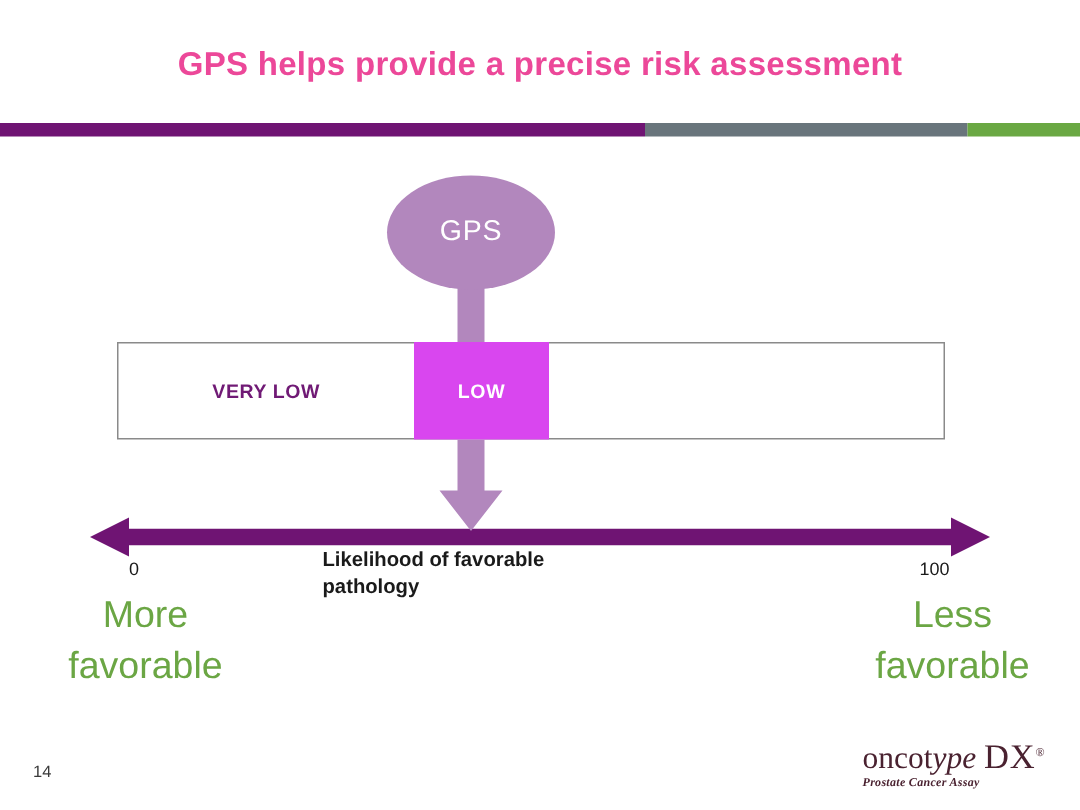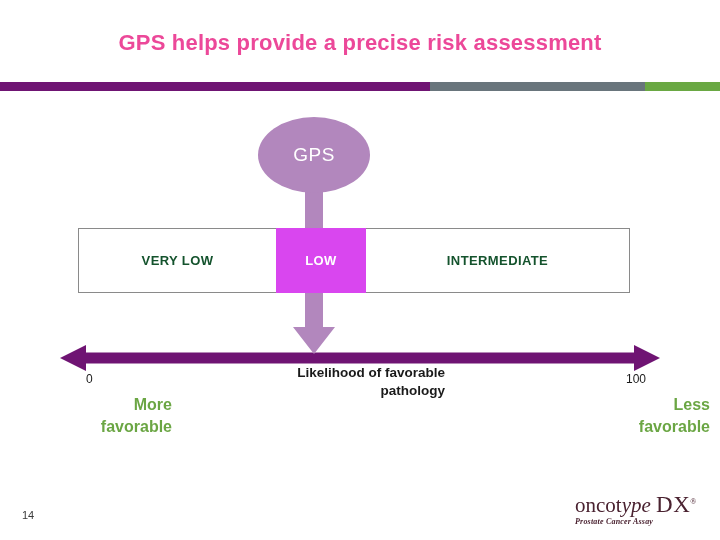--- a/index.html
+++ b/index.html
@@ -45,21 +45,21 @@
   
   .risk-table{
     position:absolute;left:78px;top:228px;width:552px;height:65px;
     border:1px solid #8a8a8a;
     box-sizing:border-box;
     display:flex;
   }
   .risk-cell{
     display:flex;align-items:center;justify-content:center;
     font-size:13px;font-weight:bold;
-    color:#14532d;
+    color:#701a75;
     box-sizing:border-box;
     letter-spacing:.4px;
   }
   .risk-cell.c-verylow{width:197px;}
   .risk-cell.c-low{
     width:90px;background:#d946ef;color:#ffffff;
     position:relative;z-index:3;
     margin-top:-1px;margin-bottom:-1px;height:65px;
   }
   .risk-cell.c-intermediate{flex:1;}
@@ -73,35 +73,34 @@
   
   .scale-arrow{
     position:absolute;left:60px;top:340px;width:600px;height:36px;
   }
 
   
   .scale-num{
     position:absolute;font-size:12px;color:#1a1a1a;
   }
   .scale-num.left{left:86px;top:372px;}
-  .scale-num.right{left:626px;top:372px;}
+  .scale-num.right{left:613px;top:372px;}
 
   
   .fav-label{
-    position:absolute;font-size:16px;color:#6ba644;line-height:1.35;
-    text-align:right;
-    font-weight:bold;
+    position:absolute;font-size:25px;color:#6ba644;line-height:1.35;
+    text-align:center;
   }
   .fav-label.left{left:22px;top:394px;width:150px;}
   .fav-label.right{left:560px;top:394px;width:150px;}
 
   
   .caption{
     position:absolute;left:215px;top:364px;width:230px;
-    text-align:right;font-size:13.5px;font-weight:bold;color:#1a1a1a;
+    text-align:left;font-size:13.5px;font-weight:bold;color:#1a1a1a;
     line-height:1.35;
   }
 
   
   .page-num{
     position:absolute;left:22px;top:509px;font-size:11px;color:#3a3a3a;
   }
   .logo{
     position:absolute;left:575px;top:493px;width:130px;height:40px;
     color:#4a2230;
@@ -135,21 +134,20 @@
   </div>
 
   <div class="gps-stem"></div>
   <div class="gps-circle">
     <span>GPS</span>
   </div>
 
   <div class="risk-table">
     <div class="risk-cell c-verylow">VERY LOW</div>
     <div class="risk-cell c-low">LOW</div>
-    <div class="risk-cell c-intermediate">INTERMEDIATE</div>
   </div>
 
   <svg class="down-arrow" viewBox="0 0 44 62">
     <polygon points="13,0 31,0 31,34 43,34 22,61 1,34 13,34" fill="#b287bd"></polygon>
   </svg>
 
   <svg class="scale-arrow" viewBox="0 0 600 36">
     <polygon points="0,18 26,5 26,31" fill="#6f1473"></polygon>
     <rect x="24" y="12.5" width="552" height="11" fill="#6f1473"></rect>
     <polygon points="600,18 574,5 574,31" fill="#6f1473"></polygon>

